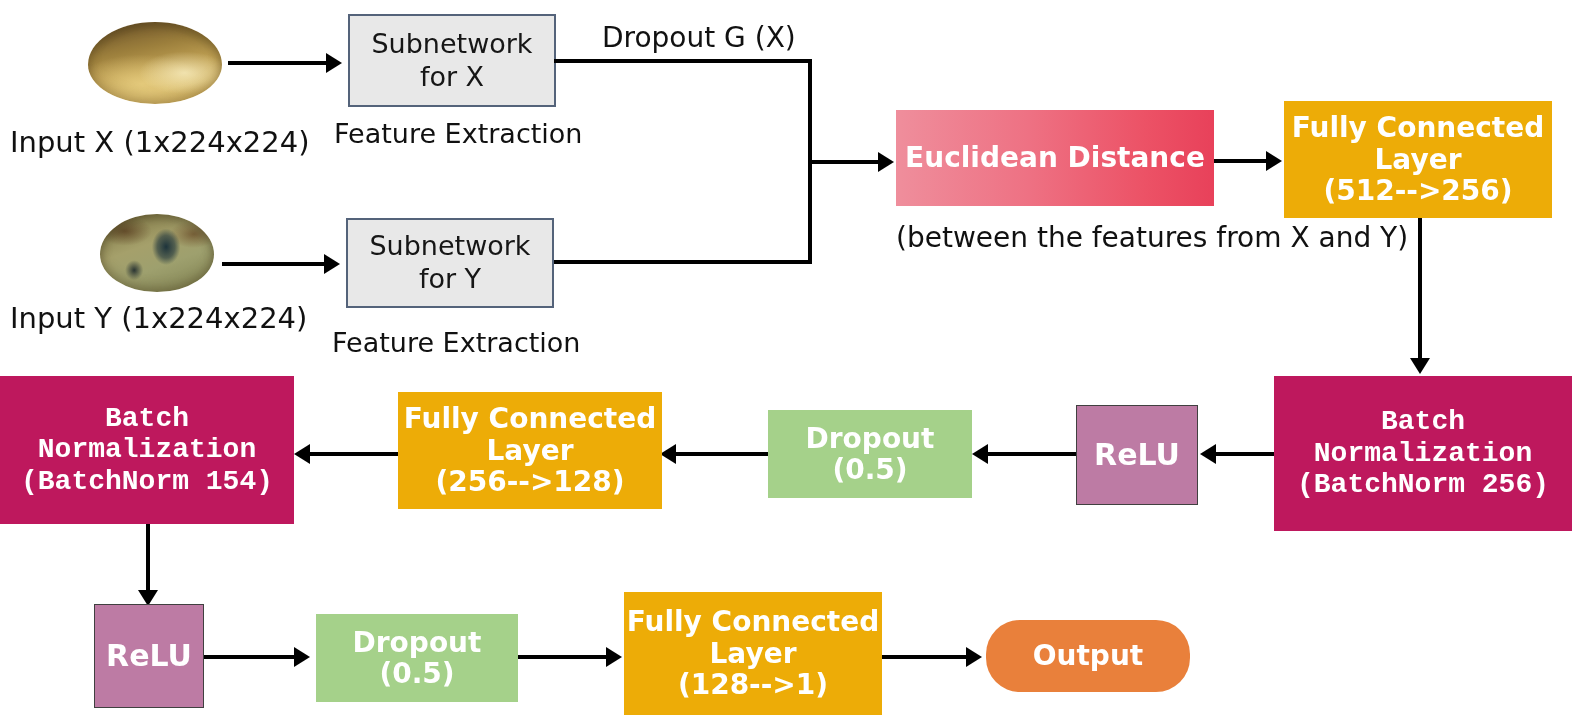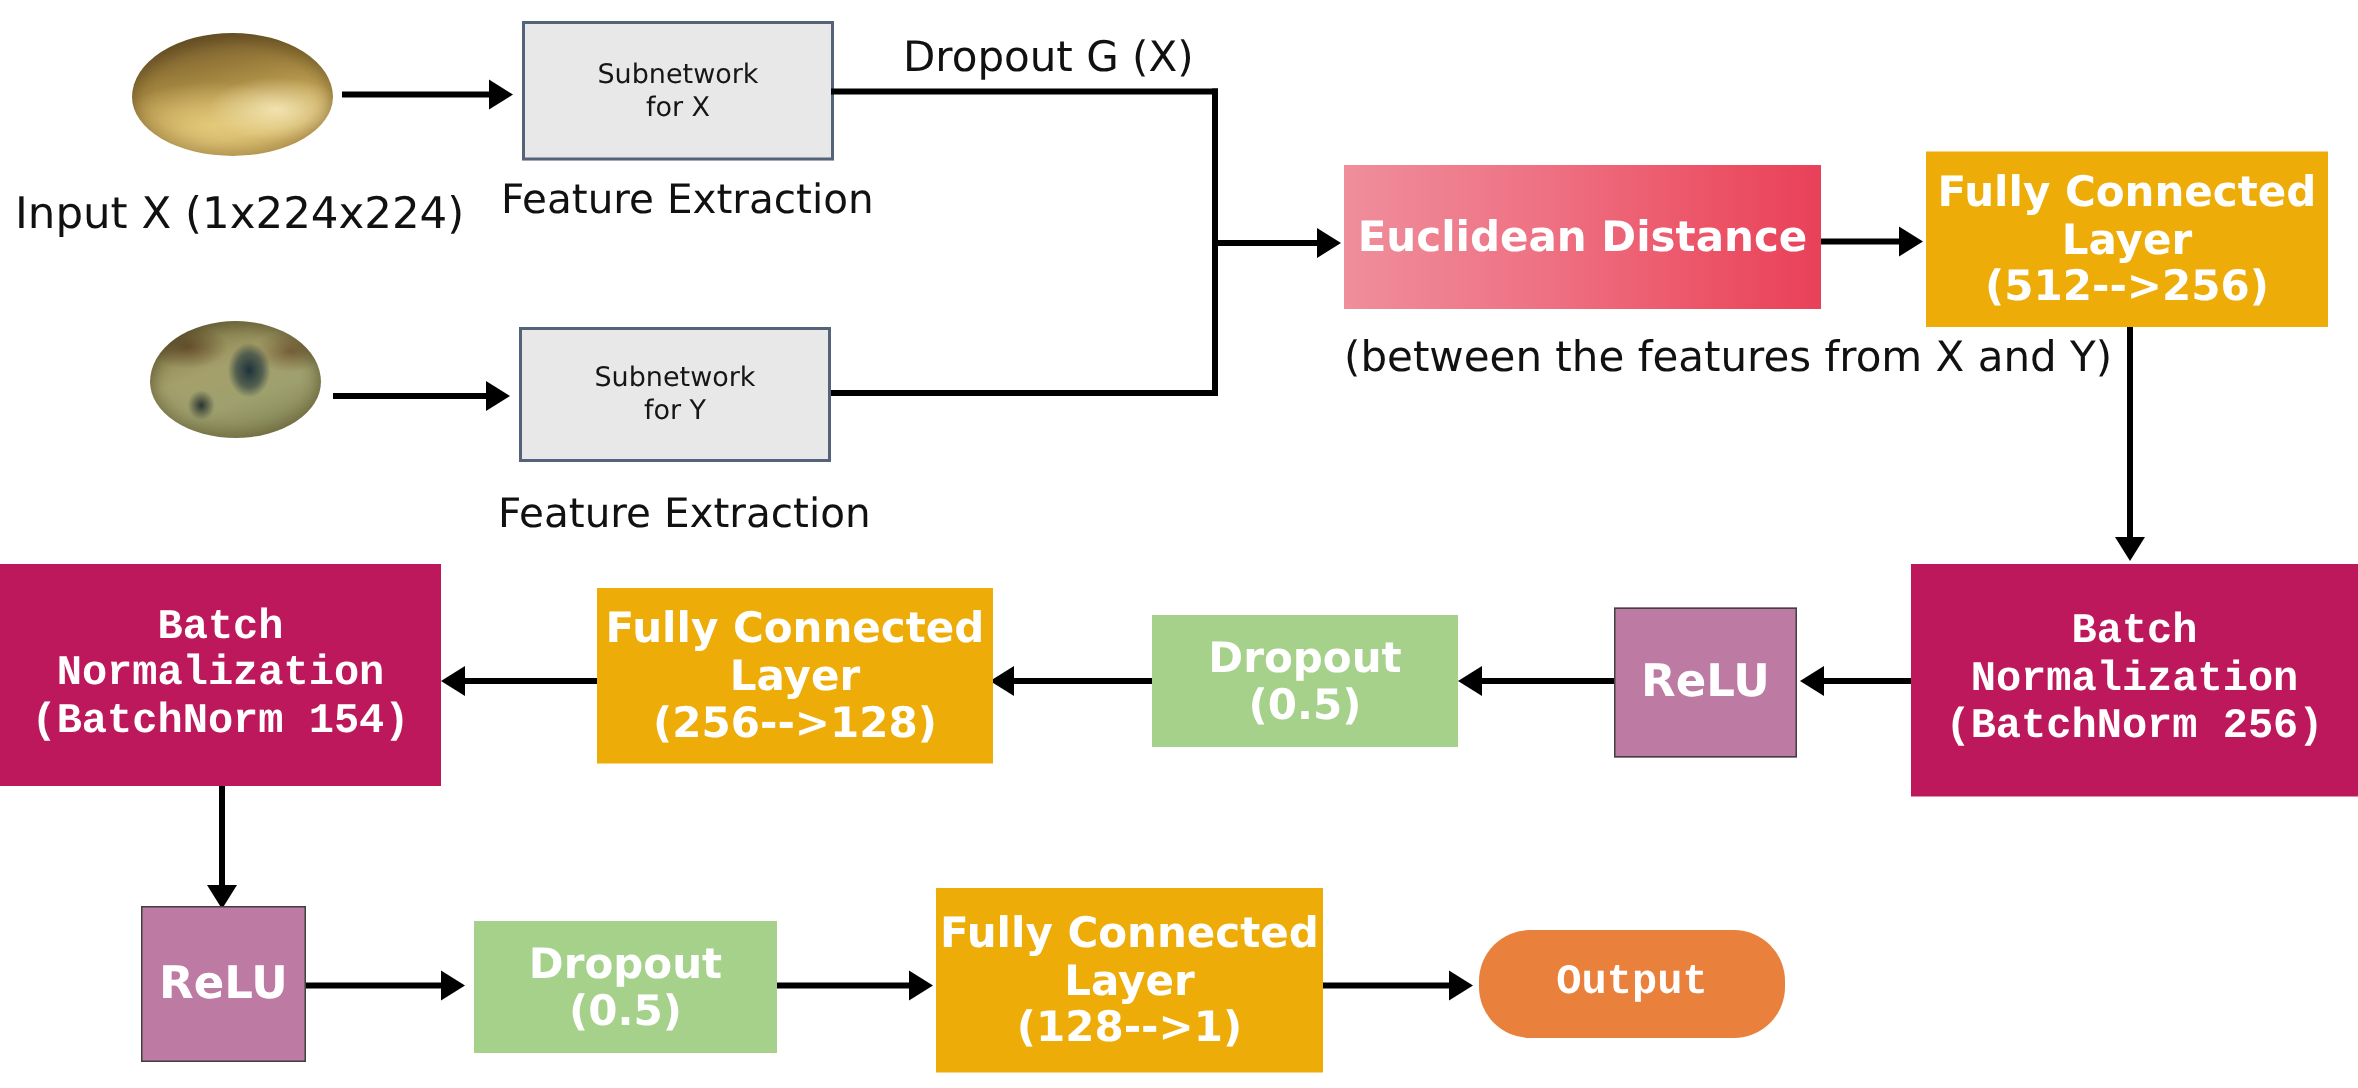--- a/index.html
+++ b/index.html
@@ -30,34 +30,34 @@
     font-weight:600;
   }
   .node .ln{display:block;white-space:nowrap;}
 
   
   .subnet{
     background:#e8e8e8;
     border:2px solid #54637a;
     color:#161616;
     font-weight:400;
-    font-size:18px;
+    font-size:27px;
     line-height:1.22;
   }
 
   
   .teal{background:#be185d;font-family:Liberation Mono, monospace;}
   
   .amber{background:#edac07;}
   
   .green{background:#a5d18a;}
   
   .mauve{background:#bd7ba4;border:1px solid #404040;}
   
-  .orange{background:#e9803b;border-radius:34px;font-family:Liberation Mono, monospace;}
+  .orange{background:#e9803b;border-radius:34px;}
   
   .euclid{
     background:linear-gradient(90deg,#ef8e9c 0%,#ee7183 42%,#ec5266 78%,#e8415a 100%);
   }
 
   
   .caption{
     position:absolute;
     color:#111111;
     font-weight:400;
@@ -130,20 +130,21 @@
     <span class="ln">Subnetwork</span>
     <span class="ln">for X</span>
   </div>
 
   <div class="caption" style="left:334px;top:118px;font-size:27px;">Feature Extraction</div>
 
   <div class="caption" style="left:602px;top:22px;font-size:28px;">Dropout G (X)</div>
 
   <div class="seed seed-y" style="left:100px;top:214px;width:114px;height:78px;"></div>
 
+  <div class="caption" style="left:10px;top:302px;font-size:29px;">Input Y  (1x224x224)</div>
 
   <div class="edge h" style="left:222px;top:262px;width:104px;"></div>
   <div class="arrowR" style="left:324px;top:254px;"></div>
 
   <div class="node subnet" style="left:346px;top:218px;width:208px;height:90px;">
     <span class="ln">Subnetwork</span>
     <span class="ln">for Y</span>
   </div>
 
   <div class="caption" style="left:332px;top:327px;font-size:27px;">Feature Extraction</div>

